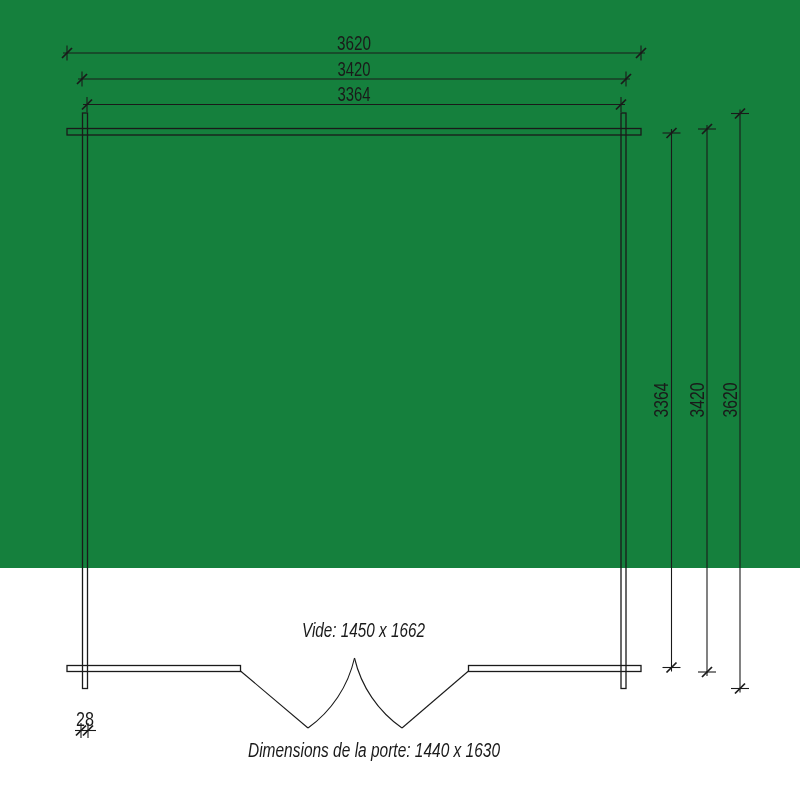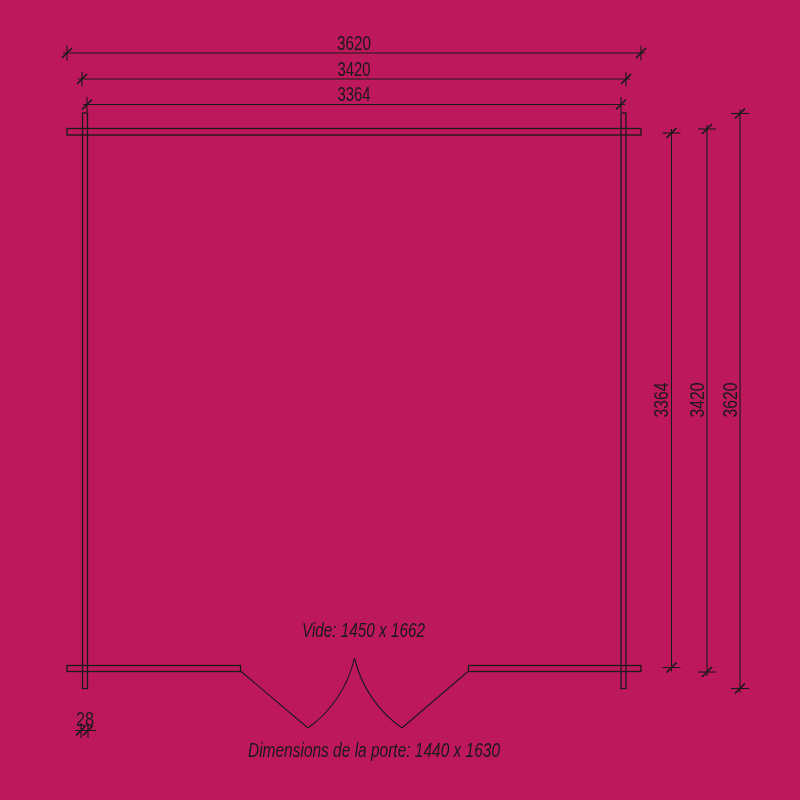--- a/index.html
+++ b/index.html
@@ -6,23 +6,23 @@
     margin: 0;
     padding: 0;
     background: #ffffff;
     width: 800px;
     height: 800px;
     overflow: hidden;
     font-family: "Liberation Sans", sans-serif;
   }
   .plan-wrap {
     width: 800px;
-    height: 800px;
+    height: 568px;
     position: relative;
-    background: #be185d;
+    background: #15803d;
   }
   svg { display: block; }
   text {
     fill: #1a1a1a;
     font-family: "Liberation Sans", sans-serif;
   }
   .num {
     font-size: 21px;
   }
   .annot {

